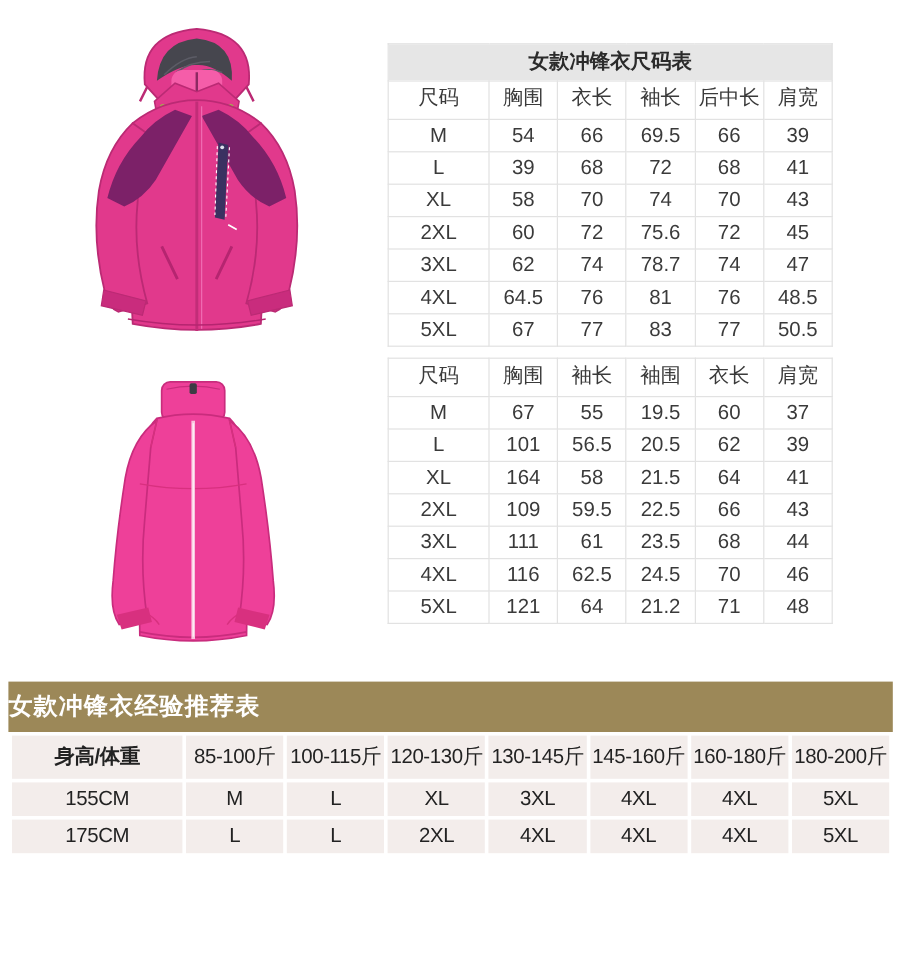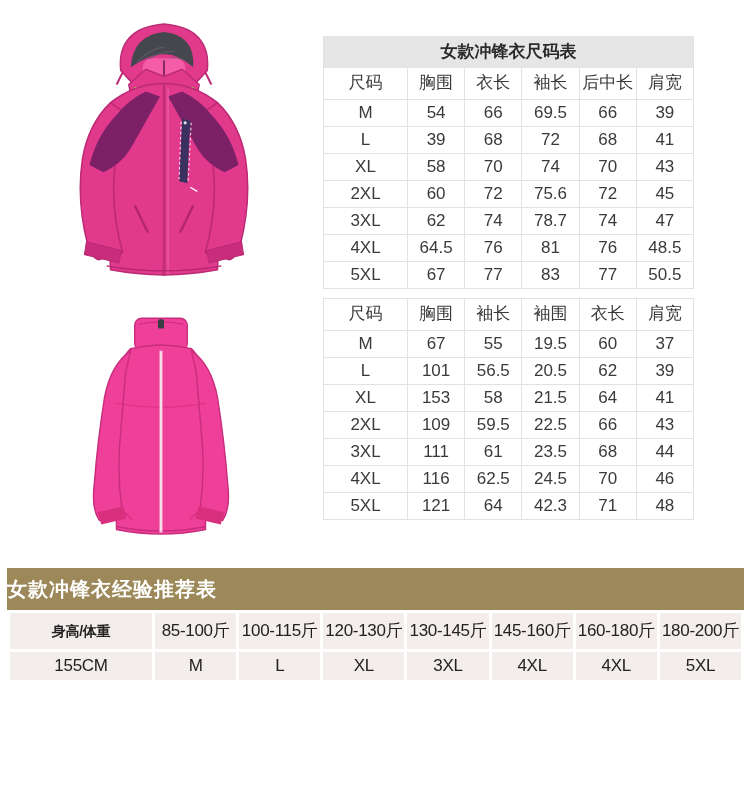--- a/index.html
+++ b/index.html
@@ -54,21 +54,21 @@
     width:737px;border-spacing:3px;border-collapse:separate;
     table-layout:fixed;font-size:17px;color:#222;text-align:center;
   }
   .rec-table td,.rec-table th{
     background:var(--rec-cell-bg,#f3edeb);
     font-weight:400;letter-spacing:-0.3px;padding:0;overflow:hidden;white-space:nowrap;
   }
   .rec-table thead th{height:36px;line-height:36px;}
   .rec-table tbody td{height:17px;line-height:28px;}
   .rec-table col.c0{width:142px;}
-  .rec-table thead th:first-child{font-size:14px;font-weight:700;}
+  .rec-table thead th:first-child{font-size:17px;font-weight:700;}
 </style>
 </head>
 <body>
 
 <svg id="photo1" class="photo" viewBox="0 0 210 270" xmlns="http://www.w3.org/2000/svg">
   <g>
     <path class="j1-body j1-seam" stroke-width="1.5" d="M62,52 Q58,10 105,6 Q152,10 148,52 L137,64 Q105,44 73,64 Z"></path>
     <path class="j1-hood" d="M72,49 Q74,17 105,14 Q136,17 134,49 Q118,35 105,36 Q92,35 72,49 Z"></path>
     <path d="M78,44 Q92,30 105,29 M88,42 Q100,33 116,33 M96,46 Q112,36 126,42" fill="none" stroke="#5c5c66" stroke-width="1.2"></path>
     <path d="M64,54 L58,66 M146,54 L152,66" stroke="#bb2a74" stroke-width="2" fill="none"></path>
@@ -243,21 +243,21 @@
       <tr>
         <td>L</td>
         <td>101</td>
         <td>56.5</td>
         <td>20.5</td>
         <td>62</td>
         <td>39</td>
       </tr>
       <tr>
         <td>XL</td>
-        <td>153</td>
+        <td>164</td>
         <td>58</td>
         <td>21.5</td>
         <td>64</td>
         <td>41</td>
       </tr>
       <tr>
         <td>2XL</td>
         <td>109</td>
         <td>59.5</td>
         <td>22.5</td>
@@ -277,21 +277,21 @@
         <td>116</td>
         <td>62.5</td>
         <td>24.5</td>
         <td>70</td>
         <td>46</td>
       </tr>
       <tr>
         <td>5XL</td>
         <td>121</td>
         <td>64</td>
-        <td>42.3</td>
+        <td>21.2</td>
         <td>71</td>
         <td>48</td>
       </tr>
     </tbody>
 </table>
 
 <div class="rec-wrap">
   <div class="rec-title">女款冲锋衣经验推荐表</div>
   <table class="rec-table">
     <colgroup>
@@ -320,15 +320,25 @@
         <tr>
           <td>155CM</td>
           <td>M</td>
           <td>L</td>
           <td>XL</td>
           <td>3XL</td>
           <td>4XL</td>
           <td>4XL</td>
           <td>5XL</td>
         </tr>
+        <tr>
+          <td>175CM</td>
+          <td>L</td>
+          <td>L</td>
+          <td>2XL</td>
+          <td>4XL</td>
+          <td>4XL</td>
+          <td>4XL</td>
+          <td>5XL</td>
+        </tr>
       </tbody>
   </table>
 </div>
 
 </body></html>

